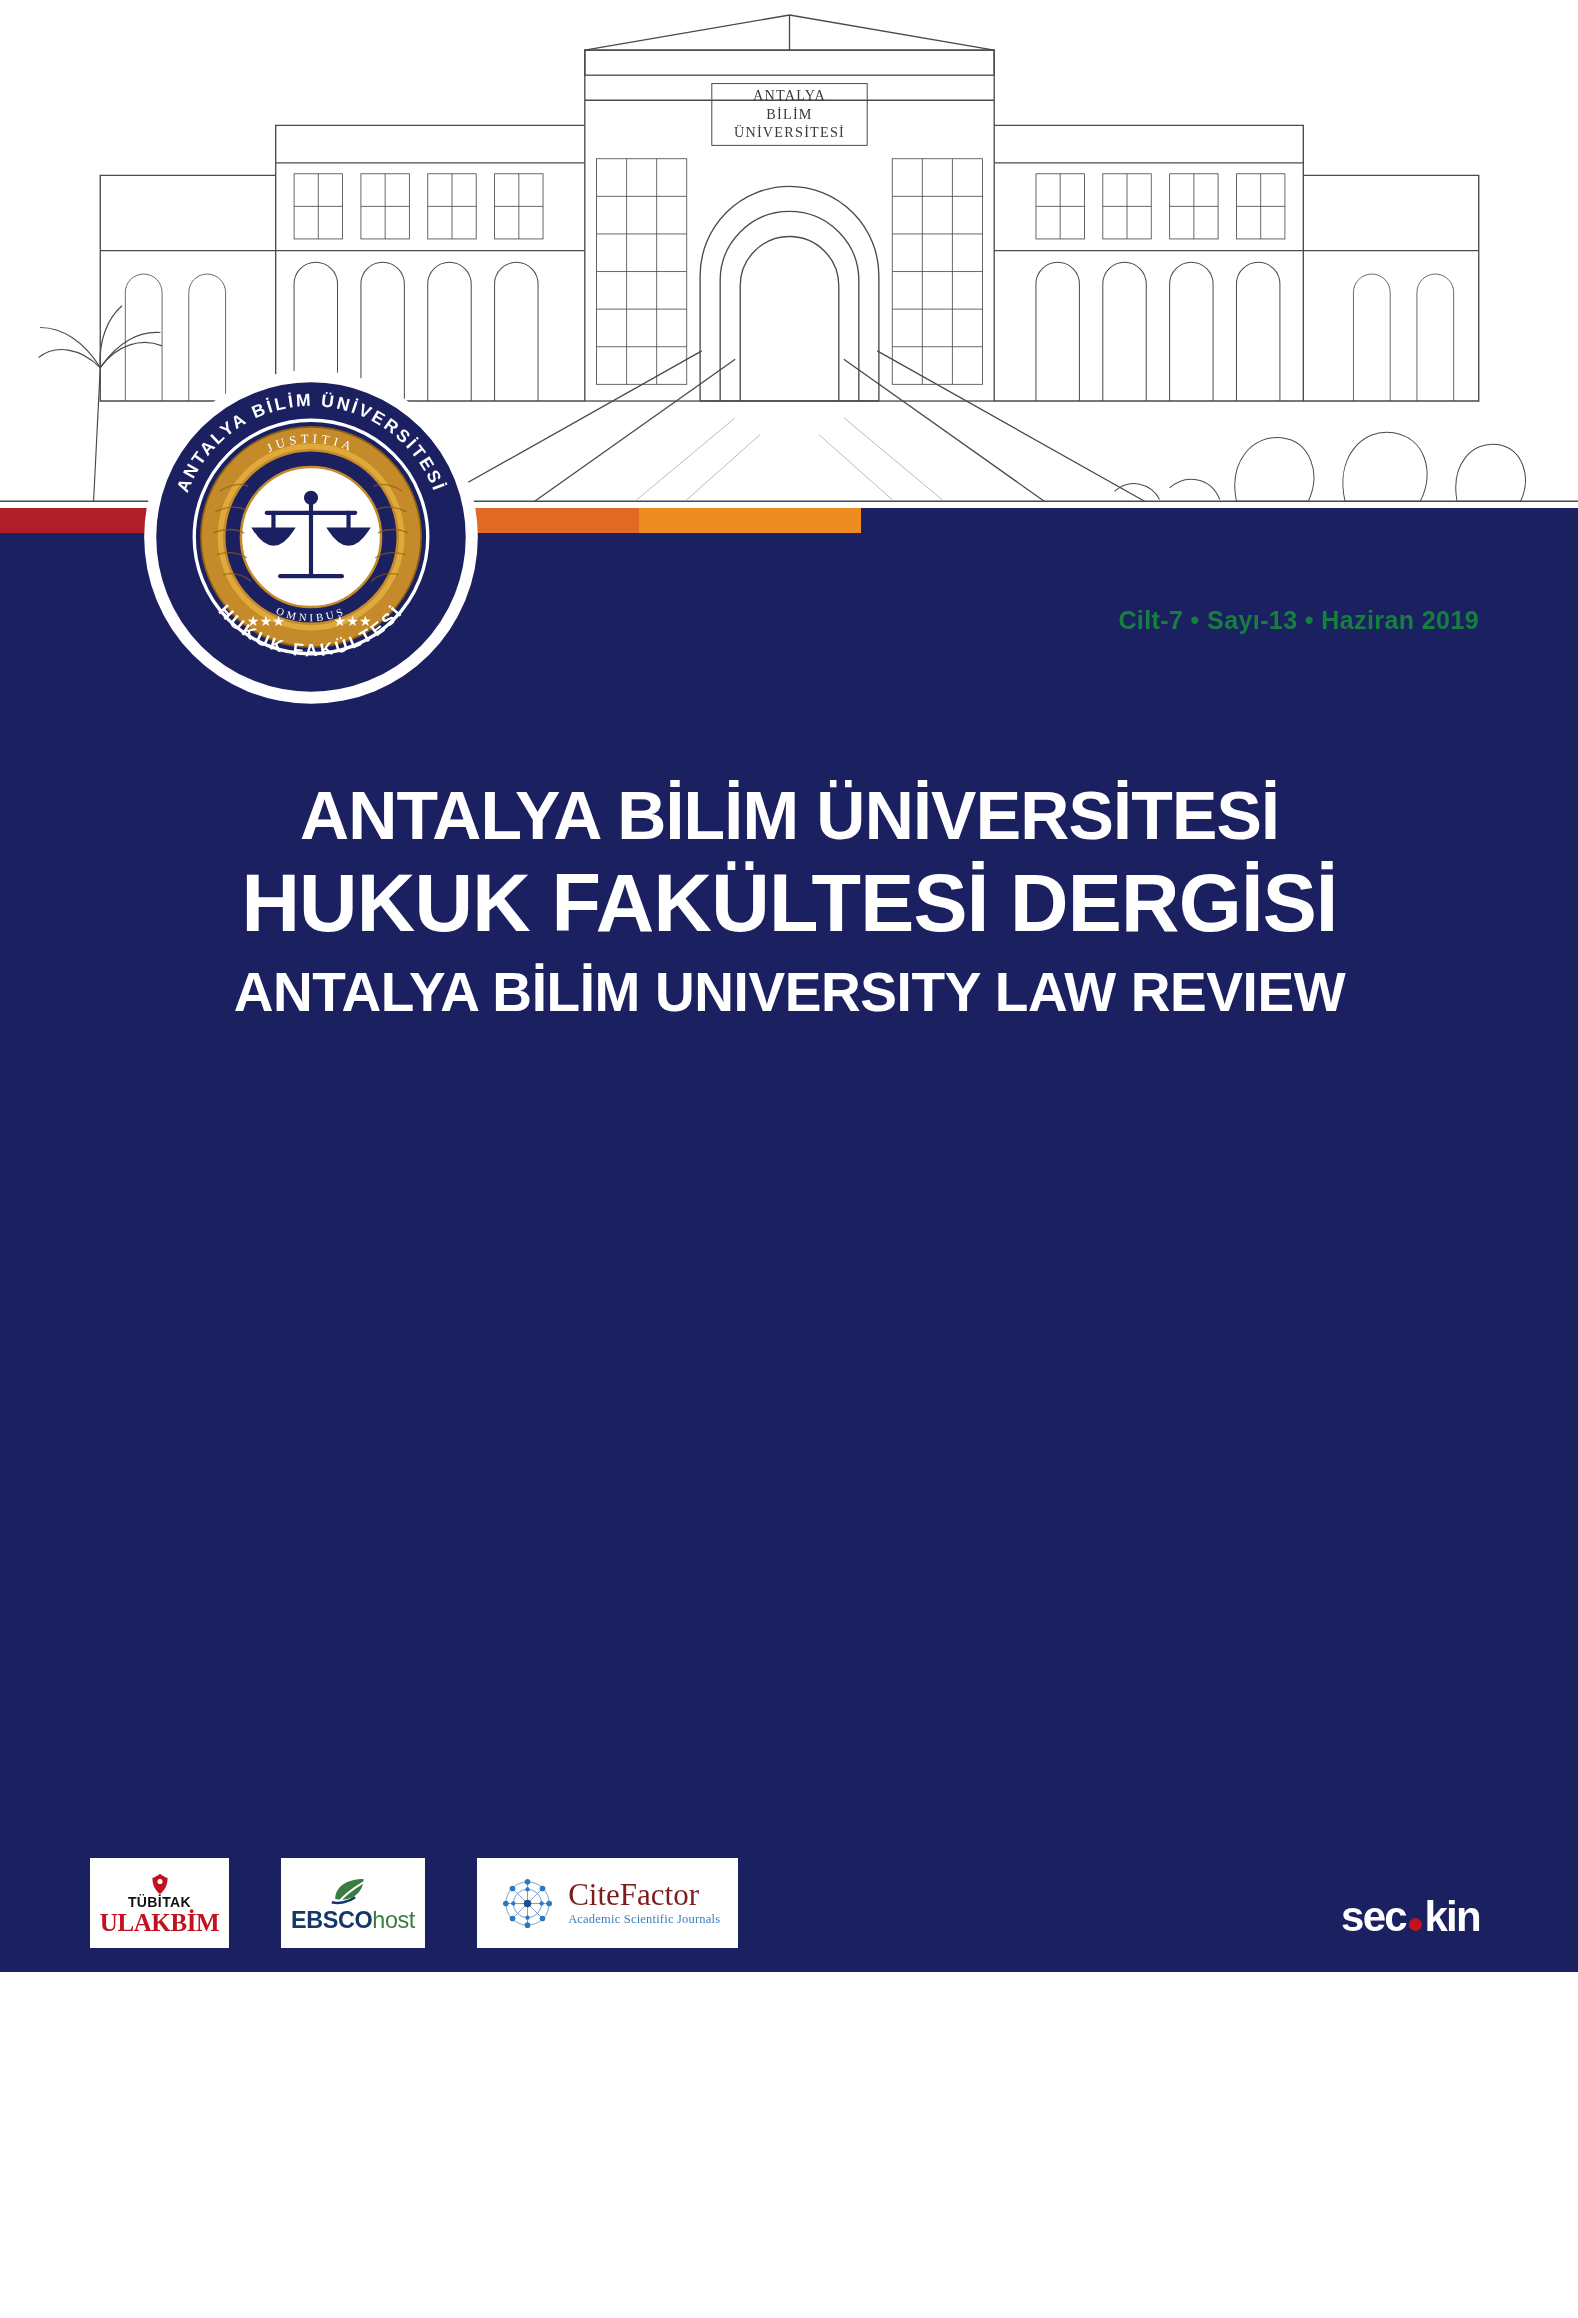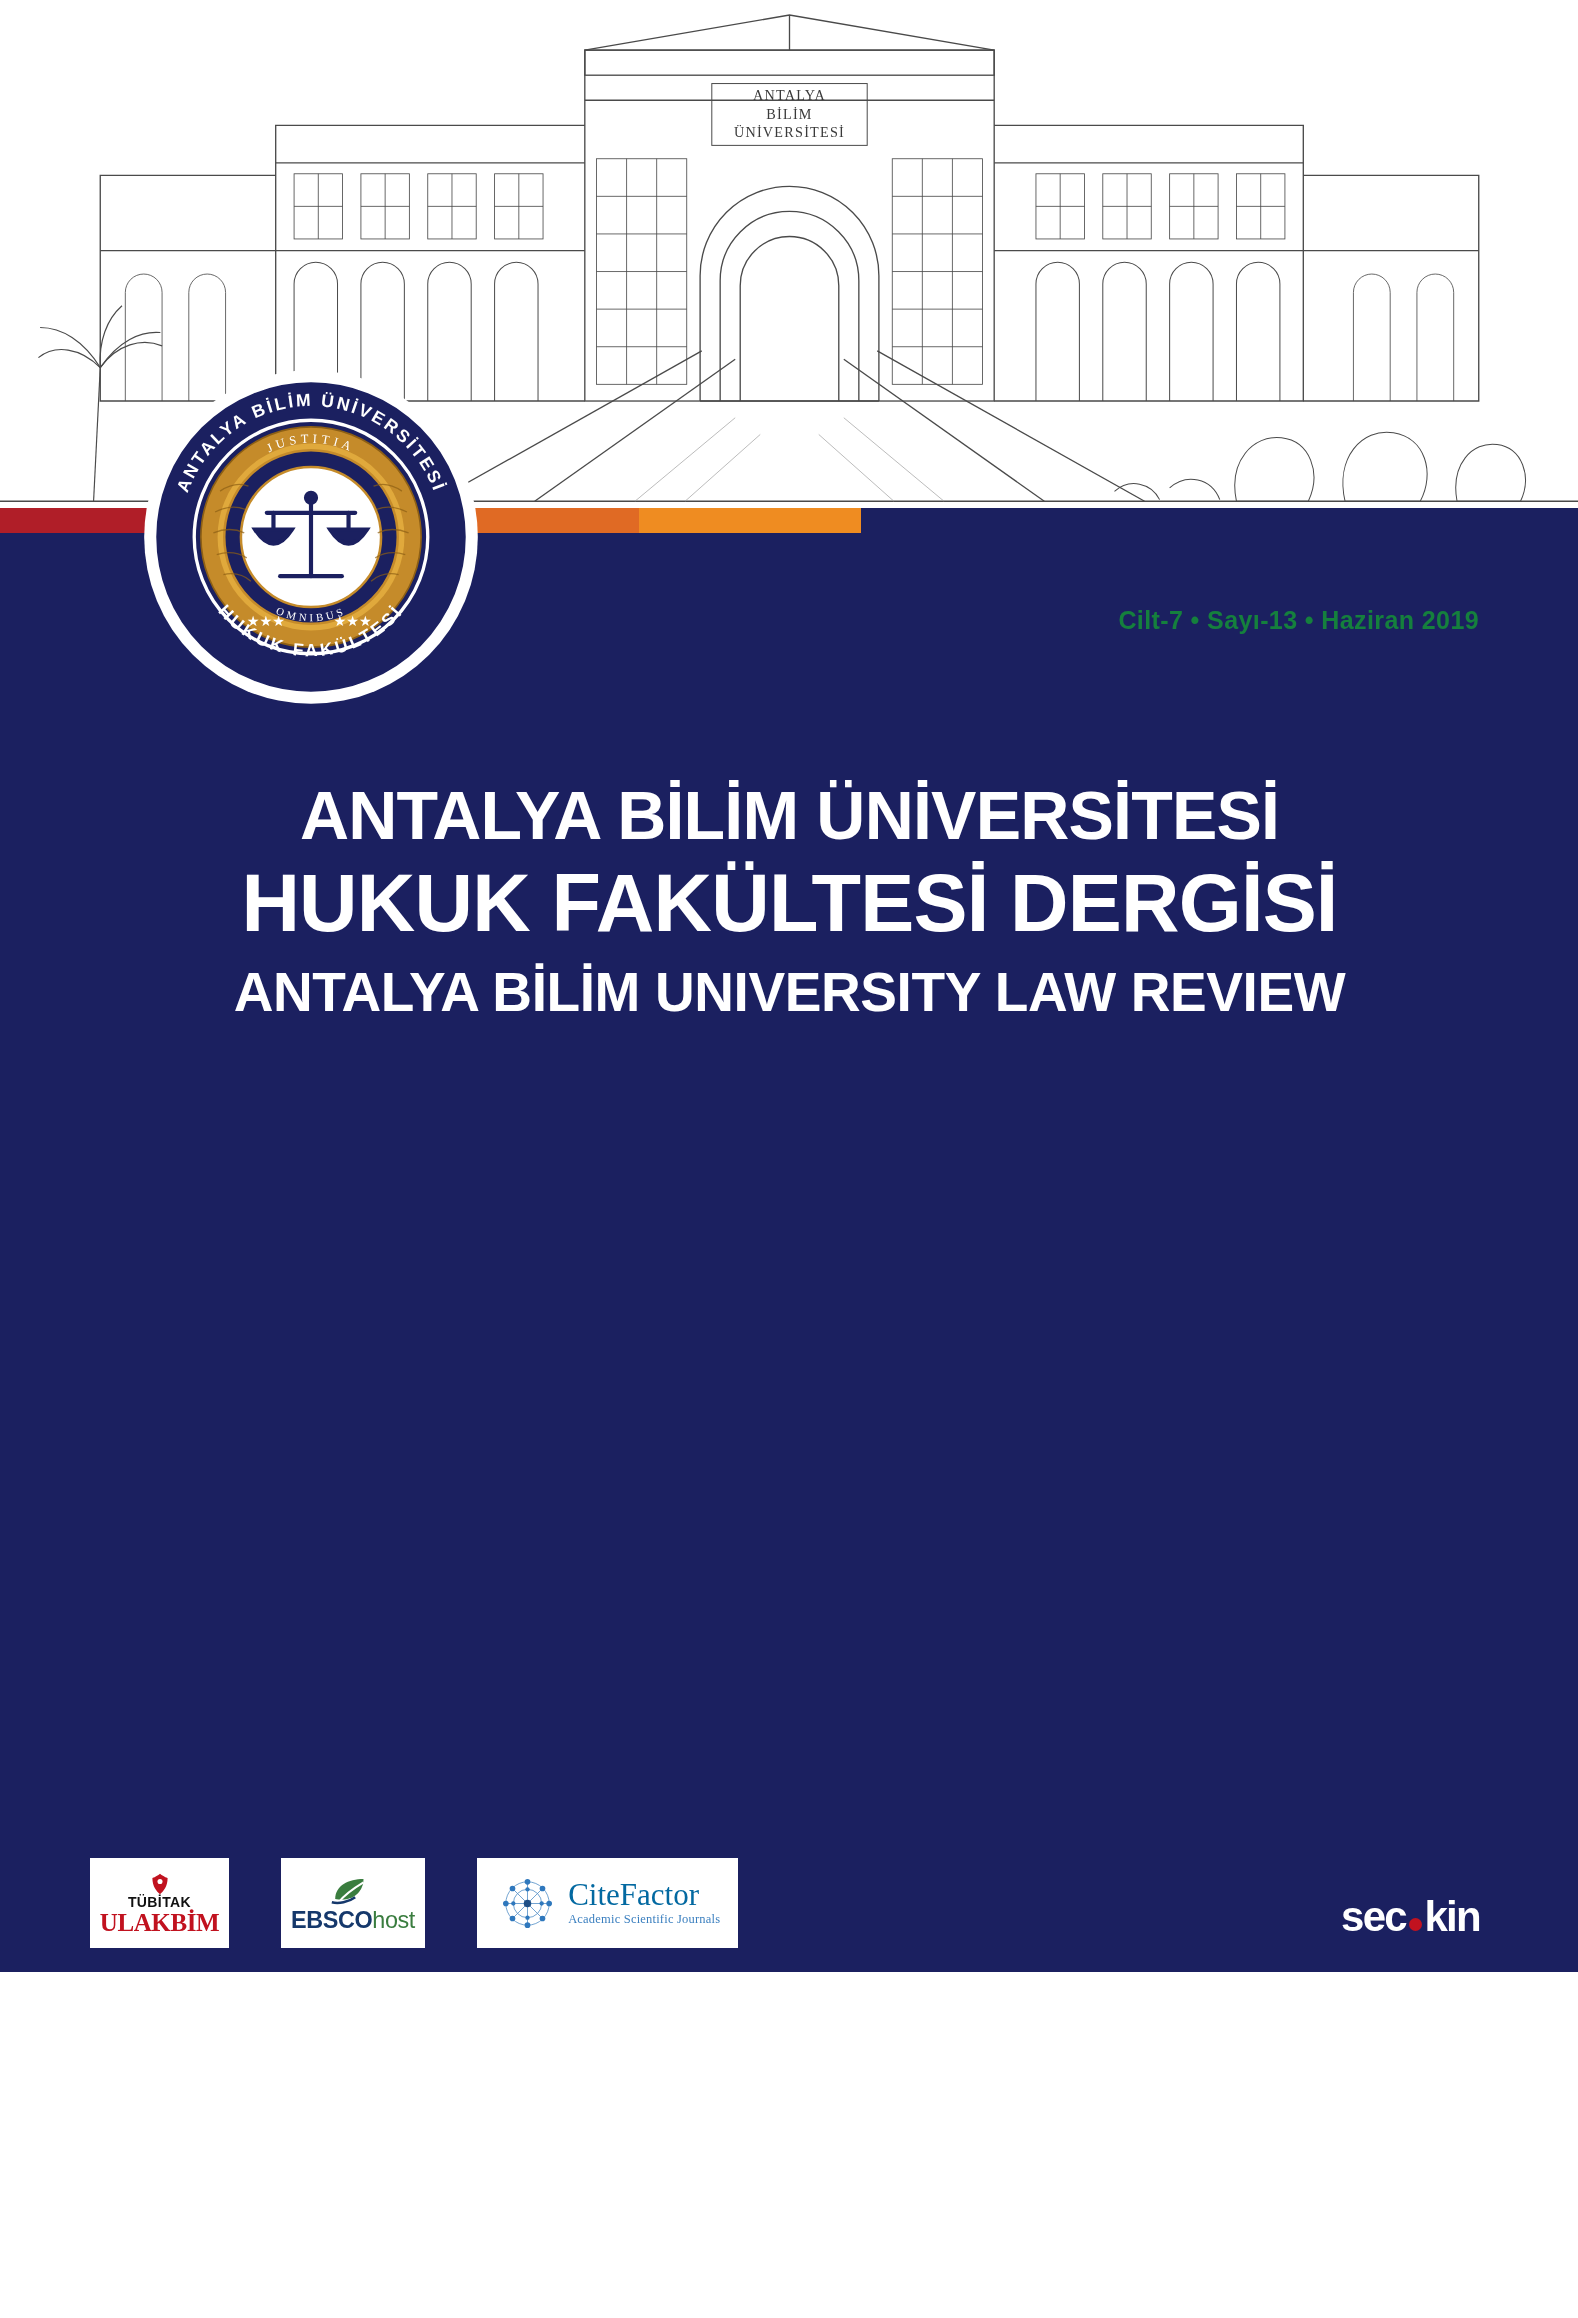--- a/index.html
+++ b/index.html
@@ -180,21 +180,21 @@
     padding: 0 8.4px;
   }
   .logo-cite .cf-text {
     display: flex;
     flex-direction: column;
     align-items: flex-start;
   }
   .logo-cite .cf-main {
     font-family: "Liberation Serif", serif;
     font-size: 31px;
-    color: #0369a1;
+    color: #7f1d1d;
     line-height: 1;
   }
   .logo-cite .cf-sub {
     font-family: "Liberation Serif", serif;
     font-size: 12.5px;
     color: #3a7fbf;
     line-height: 1.1;
     margin-top: 3.3px;
     letter-spacing: 0.2px;
   }

